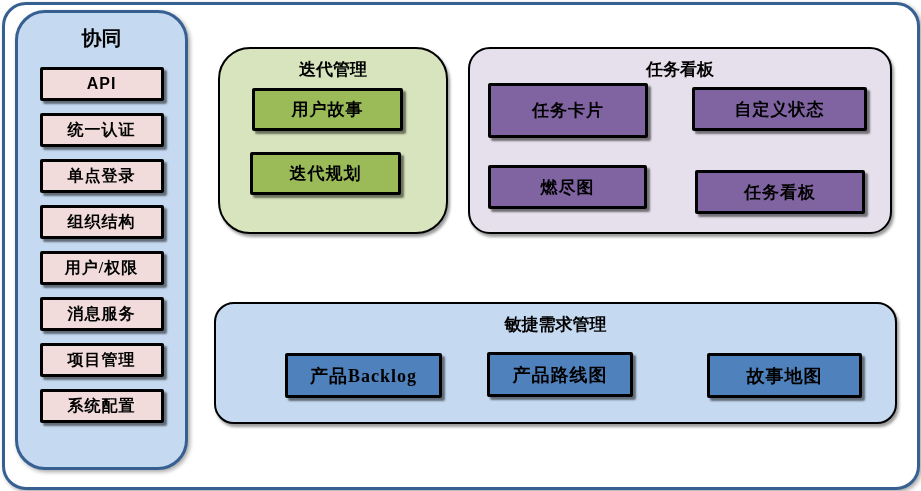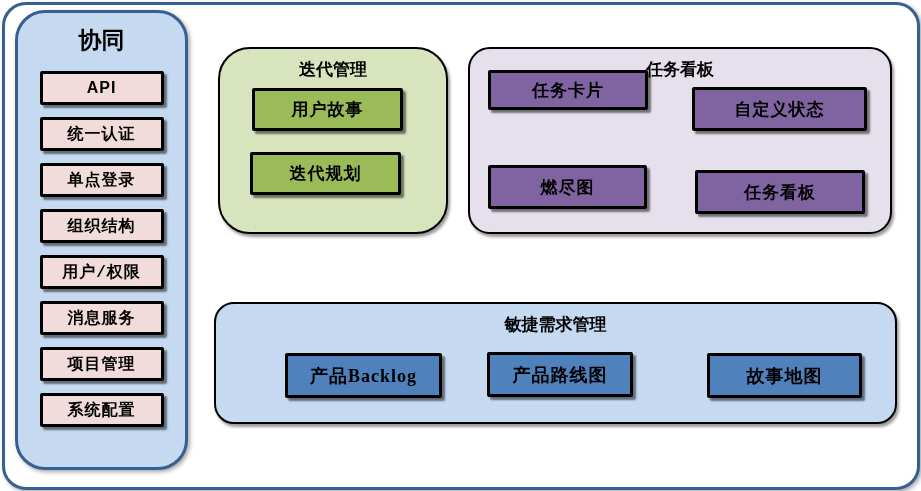--- a/index.html
+++ b/index.html
@@ -12,30 +12,30 @@
     box-sizing:content-box;
   }
 
   
   .sidebar{
     position:absolute;left:10px;top:5px;width:167px;height:454px;
     background:#C5D9F1;border:3px solid #376092;border-radius:30px;
     box-shadow:2px 2px 4px rgba(0,0,0,.35);
   }
   .sidebar-title{
-    margin-top:12px;text-align:center;font-size:23px;font-weight:bold;color:#000;
+    margin-top:12px;text-align:center;font-size:20px;font-weight:bold;color:#000;
   }
   .sidebar-items{
     margin-top:15px;display:flex;flex-direction:column;align-items:center;gap:12px;
   }
   .pill{
     width:118px;height:28px;background:#F2DCDB;border:3px solid #000;border-radius:2px;
     box-shadow:3px 3px 2px rgba(0,0,0,.5);
     display:flex;align-items:center;justify-content:center;
-    font-family:Liberation Mono, monospace;font-weight:bold;font-size:16px;
+    font-family:Liberation Serif, serif;font-weight:bold;font-size:16px;
     letter-spacing:1px;color:#000;
   }
 
   
   .group{
     position:absolute;border:2px solid #000;box-shadow:2px 3px 3px rgba(0,0,0,.4);
   }
   .group-title{
     text-align:center;margin-top:9px;font-size:17px;font-weight:bold;color:#000;
   }
@@ -85,21 +85,21 @@
   </div>
 
   <div class="group group-iteration">
     <div class="group-title">迭代管理</div>
     <div class="box box-green" style="left:32px;top:39px;width:151px;height:43px;">用户故事</div>
     <div class="box box-green" style="left:30px;top:103px;width:151px;height:43px;">迭代规划</div>
   </div>
 
   <div class="group group-taskboard">
     <div class="group-title">任务看板</div>
-    <div class="box box-purple" style="left:18px;top:21px;width:160px;height:40px;text-align:right;">任务卡片</div>
+    <div class="box box-purple" style="left:18px;top:34px;width:160px;height:55px;text-align:right;">任务卡片</div>
     <div class="box box-purple" style="left:222px;top:38px;width:175px;height:44px;">自定义状态</div>
     <div class="box box-purple" style="left:18px;top:116px;width:159px;height:44px;">燃尽图</div>
     <div class="box box-purple" style="left:225px;top:121px;width:170px;height:44px;">任务看板</div>
   </div>
 
   <div class="group group-requirements">
     <div class="group-title">敏捷需求管理</div>
     <div class="box box-blue" style="left:52px;top:49px;width:157px;height:45px;margin-left:17px;">产品Backlog</div>
     <div class="box box-blue" style="left:271px;top:48px;width:146px;height:45px;">产品路线图</div>
     <div class="box box-blue" style="left:491px;top:49px;width:155px;height:45px;">故事地图</div>

